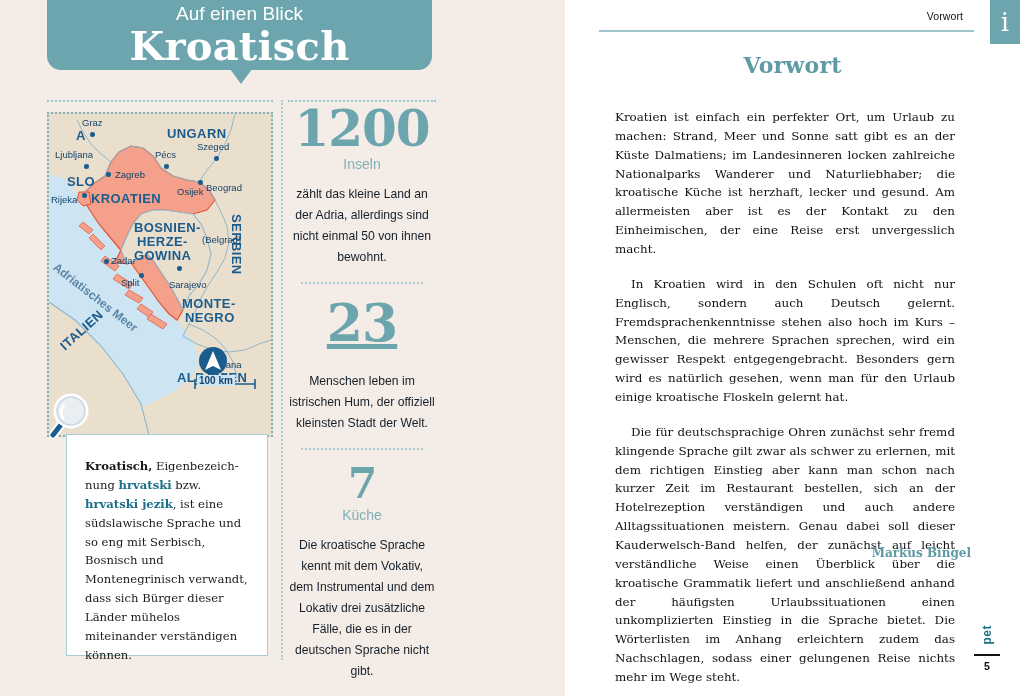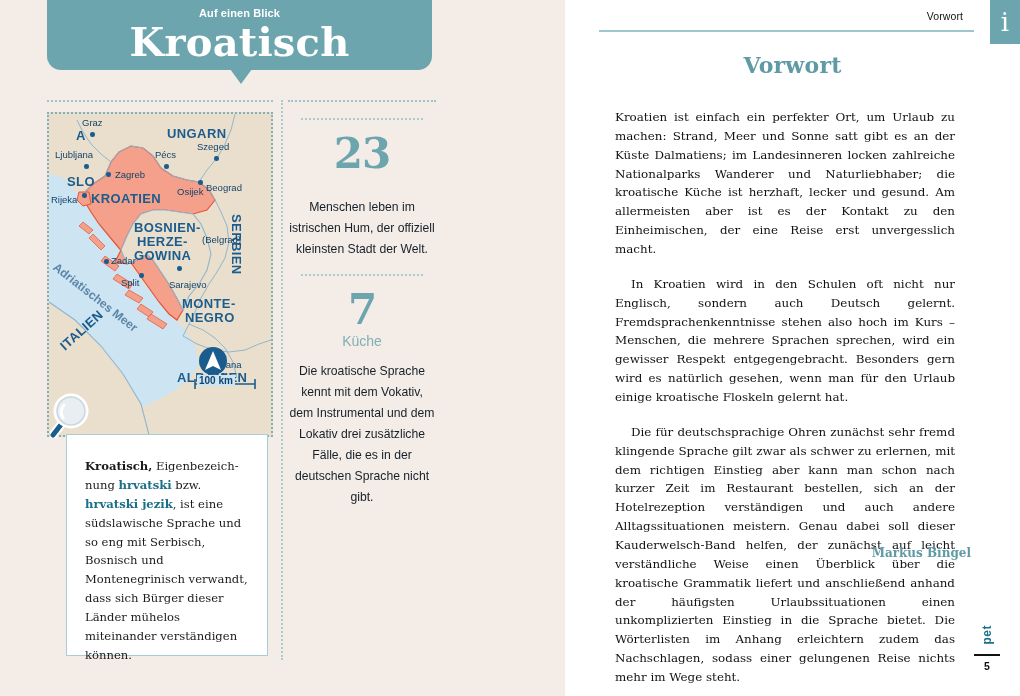--- a/index.html
+++ b/index.html
@@ -17,22 +17,22 @@
   }
 
   
   .bubble{
     position:absolute;left:47px;top:0;width:385px;height:70px;
     background:#6ca5ae;border-radius:0 0 14px 14px;
     display:flex;flex-direction:column;align-items:center;justify-content:center;
     color:#ffffff;
   }
   .bubble .kicker{
-    font-size:11px;letter-spacing:.1px;line-height:1;margin-bottom:3px;
-    font-family:"Liberation Sans", sans-serif;font-weight:700;
+    font-size:19px;letter-spacing:.1px;line-height:1;margin-bottom:3px;
+    font-family:"Liberation Sans", sans-serif;font-weight:400;
   }
   .bubble .title{
     font-family:"DejaVu Serif", serif;font-weight:700;
     font-size:40px;line-height:1;letter-spacing:.2px;
   }
   .bubble-tail{
     position:absolute;left:230px;top:69px;width:0;height:0;
     border-left:11px solid transparent;border-right:11px solid transparent;
     border-top:15px solid #6ca5ae;
   }
@@ -94,21 +94,21 @@
   
   .stats{
     position:absolute;left:288px;top:104px;width:148px;
     text-align:center;
   }
   .stat-num{
     font-family:"DejaVu Serif", serif;font-weight:700;
     color:#6ca5ae;line-height:1;letter-spacing:-1px;
   }
   .stat-1200{font-size:50px;}
-  .stat-23{font-size:42px;}
+  .stat-23{font-size:52px;text-decoration:underline;}
   .stat-7{font-size:42px;}
   .stat-unit{
     color:#7fb0b8;font-size:14px;margin-top:2px;margin-bottom:12px;
     font-family:"Liberation Sans", sans-serif;
   }
   .stat-body{
     font-size:12.2px;line-height:1.72;color:#16202a;
     font-family:"Liberation Sans", sans-serif;
   }
   .stat-sep{
@@ -309,20 +309,25 @@
         <path d="M14,13 a10,10 0 0 0 -1,13" fill="none" stroke="#ffffff" stroke-width="3" stroke-linecap="round"></path>
       </svg>
     </div>
 
     <div class="infobox">
       <p><b>Kroatisch,</b><span> Eigenbezeich­nung </span><span class="hl">hrvatski</span><span> bzw. </span><span class="hl">hrvatski jezik</span><span>, ist eine südslawische Sprache und so eng mit Serbisch, Bosnisch und Montenegrinisch verwandt, dass sich Bürger dieser Länder mühelos miteinander verständigen können.</span></p>
     </div>
 
     <div class="stats">
 
+      <div>
+        <div class="stat-num stat-1200">1200</div>
+        <div class="stat-unit">Inseln</div>
+        <div class="stat-body">zählt das kleine Land an der Adria, allerdings sind nicht einmal 50 von ihnen bewohnt.</div>
+      </div>
 
       <div class="stat-sep"></div>
 
       <div>
         <div class="stat-num stat-23">23</div>
         <div class="stat-unit" style="height:6px;margin-bottom:14px;"></div>
         <div class="stat-body">Menschen leben im istrischen Hum, der offiziell kleinsten Stadt der Welt.</div>
       </div>
 
       <div class="stat-sep"></div>

